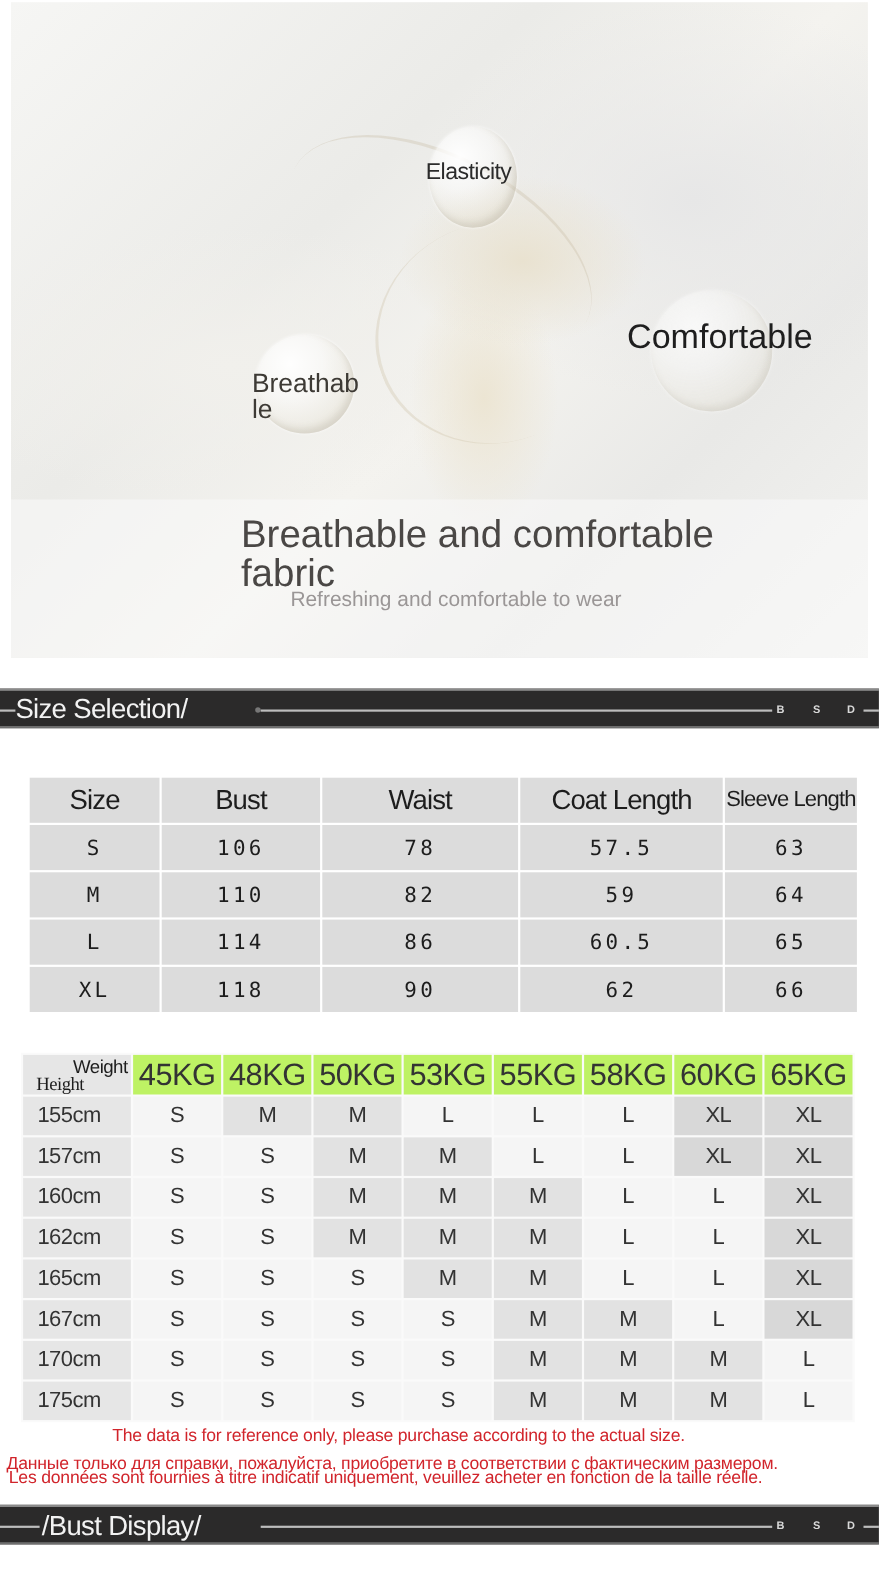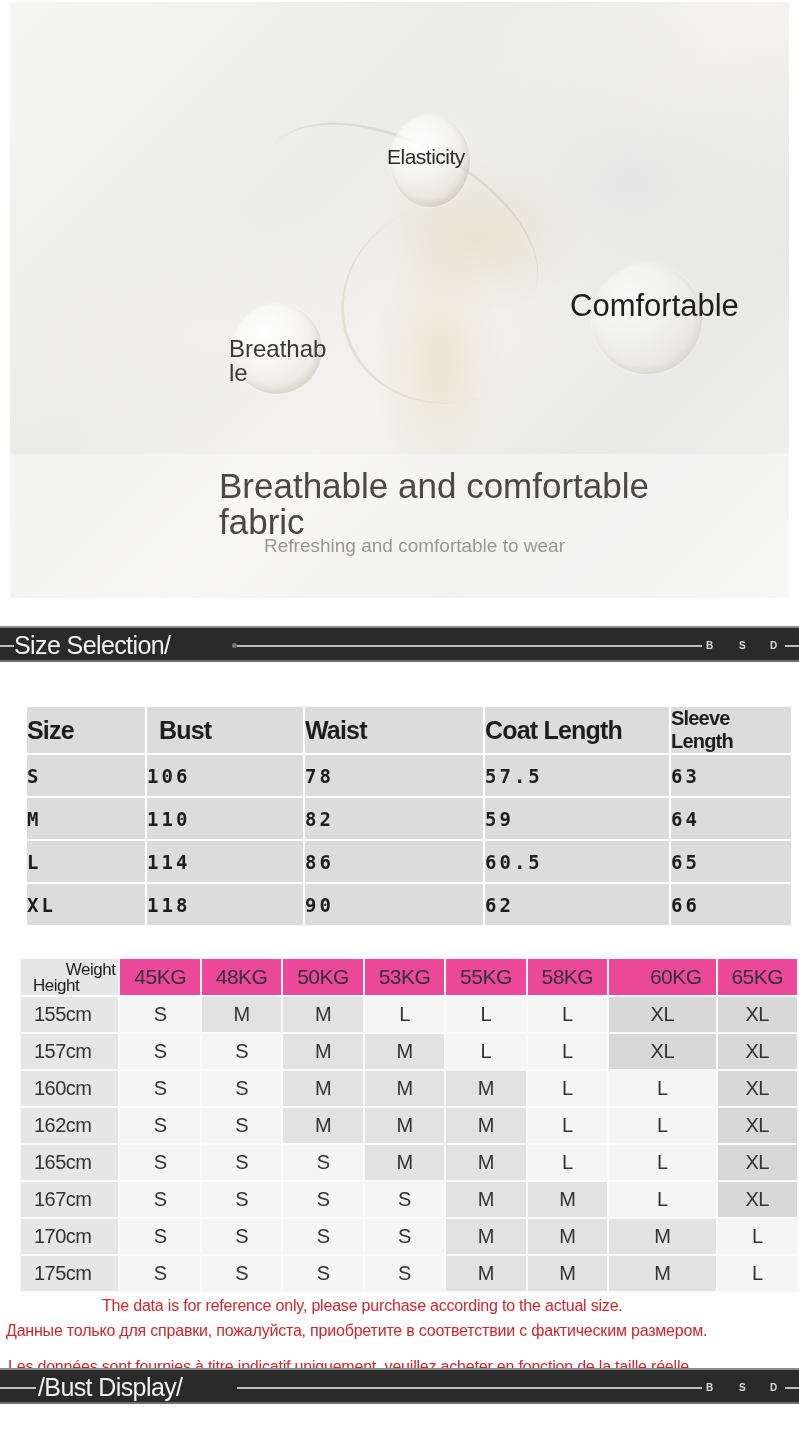--- a/index.html
+++ b/index.html
@@ -43,45 +43,45 @@
   .section-bar .lead-line { position: absolute; left: 0; top: 17px; width: 14px; height: 2px; background: #bdbdbd; }
   .section-bar .title { position: absolute; top: 3px; font-size: 25px; color: #f2f2f2; letter-spacing: -0.6px; }
   .section-bar .rule { position: absolute; top: 17px; height: 2px; background: #bdbdbd; }
   .section-bar .dot { position: absolute; top: 15px; width: 5px; height: 5px; border-radius: 50%; background: #777; }
   .section-bar .letter { position: absolute; top: 12px; font-size: 10px; font-weight: bold; color: #d9d9d9; }
   .section-bar .tail { position: absolute; top: 17px; right: 0; width: 14px; height: 2px; background: #bdbdbd; }
 
   
   .size-table { position: absolute; left: 25px; top: 705px; border-collapse: separate; border-spacing: 2px;
                 background: #ffffff; }
-  .size-table td { background: #dcdcdc; text-align: left; color: #1d1d1d; height: 41px; padding: 0; font-weight: bold; }
+  .size-table td { background: #dcdcdc; text-align: center; color: #1d1d1d; height: 41px; padding: 0; }
   .size-table .hdr td { font-size: 25px; letter-spacing: -0.8px; transform-origin: center; height: 41px; }
   .size-table .hdr td.small { font-size: 20px; letter-spacing: -0.8px; }
   .size-table .row td { font-size: 19px; letter-spacing: 3px; font-family: "DejaVu Sans Mono", monospace; }
 
   
   .wh-table { position: absolute; left: 19px; top: 957px; border-collapse: separate; border-spacing: 2px;
               background: #fafafa; }
   .wh-table td { text-align: center; font-size: 20px; color: #333; height: 35px; padding: 0;
                  background: #f4f4f4; letter-spacing: -0.5px; }
-  .wh-table .hdr td { background: #ec4899; height: 36px; font-size: 21px; }
+  .wh-table .hdr td { background: #bef264; height: 36px; font-size: 28px; }
   .wh-table td.h { background: #e6e6e6; text-align: left; padding-left: 13px; font-size: 20px; width: 85px; }
   .wh-table td.c-l { background: #f5f5f5; }
   .wh-table td.c-d { background: #e2e2e2; }
   .wh-table td.c-dd { background: #d8d8d8; }
   .corner { position: relative; width: 98px; }
   .corner .w { position: absolute; right: 3px; top: 1px; font-size: 17px; color: #1d1d1d; }
-  .corner .hh { position: absolute; left: 12px; top: 17px; font-size: 17px; color: #1d1d1d; }
+  .corner .hh { position: absolute; left: 12px; top: 17px; font-size: 17px; color: #1d1d1d; font-family: Liberation Serif, serif; }
 
   
   .notes { position: absolute; left: 0; top: 1297px; width: 799px; }
   .notes .n { position: absolute; white-space: nowrap; color: #d1242b; font-size: 16px; letter-spacing: -0.2px; }
   .notes .n1 { left: 102px; top: 0; text-align: center; }
   .notes .n2 { left: 6px; top: 25px; }
-  .notes .n3 { left: 8px; top: 61px; }
+  .notes .n3 { left: 8px; top: 38px; }
 </style>
 </head>
 <body>
 
 <div class="hero">
   <div class="fold fold1"></div>
   <div class="fold fold2"></div>
   <div class="lower-band"></div>
   <div class="bubble b1"></div>
   <div class="bubble b2"></div>
@@ -101,21 +101,21 @@
   <div class="letter" style="left:706px;">B</div>
   <div class="letter" style="left:739px;">S</div>
   <div class="letter" style="left:770px;">D</div>
   <div class="tail"></div>
 </div>
 
 <table class="size-table">
   <tbody>
       <tr class="hdr">
     <td style="width:118px;">Size</td>
-    <td style="width:144px;padding-left:12px;">Bust</td>
+    <td style="width:144px;">Bust</td>
     <td style="width:178px;margin-top:24px;">Waist</td>
     <td style="width:184px;">Coat Length</td>
     <td class="small" style="width:120px;">Sleeve Length</td>
   </tr>
   <tr class="row">
     <td>S</td>
     <td>106</td>
     <td>78</td>
     <td>57.5</td>
     <td>63</td>
@@ -150,21 +150,21 @@
     <td class="h corner">
       <span class="w">Weight</span>
       <span class="hh">Height</span>
     </td>
     <td style="width:80px;">45KG</td>
     <td style="width:80px;">48KG</td>
     <td style="width:80px;">50KG</td>
     <td style="width:80px;">53KG</td>
     <td style="width:80px;">55KG</td>
     <td style="width:80px;">58KG</td>
-    <td style="width:80px;padding-left:27px;">60KG</td>
+    <td style="width:80px;">60KG</td>
     <td style="width:80px;">65KG</td>
   </tr>
 
   <tr>
     <td class="h">155cm</td>
     <td class="c-l">S</td>
     <td class="c-d">M</td>
     <td class="c-d">M</td>
     <td class="c-l">L</td>
     <td class="c-l">L</td>

